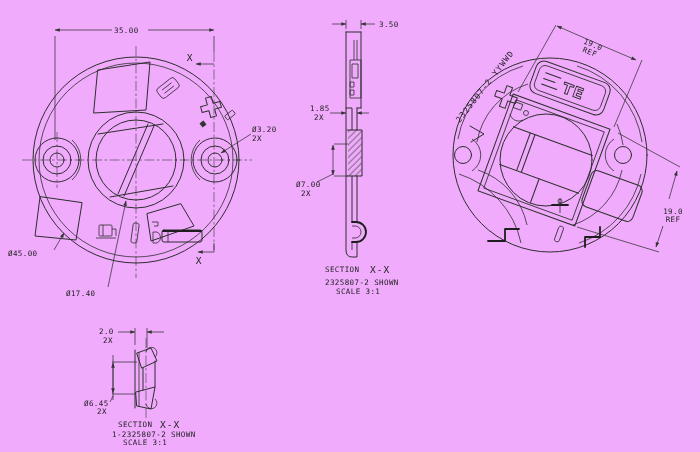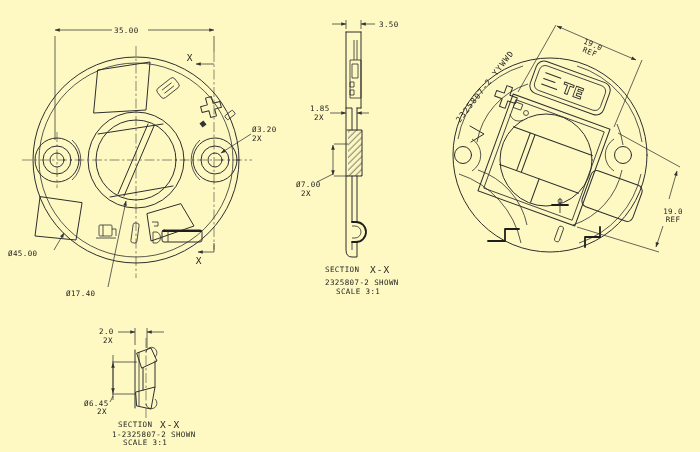--- a/index.html
+++ b/index.html
@@ -1,16 +1,16 @@
 <!DOCTYPE html>
 <html><head>
 <meta charset="utf-8">
 <style>
   html,body{margin:0;padding:0;background:#fff;}
-  .sheet{position:relative;width:700px;height:452px;background:#fef9c3;overflow:hidden;}
+  .sheet{position:relative;width:700px;height:452px;background:#f0abfc;overflow:hidden;}
   svg{display:block;}
   .ln{stroke:#2e2e2e;stroke-width:1;fill:none;stroke-linejoin:round;stroke-linecap:round;}
   .ln2{stroke:#2e2e2e;stroke-width:0.8;fill:none;stroke-linejoin:round;}
   .bd{stroke:#1e1e1e;stroke-width:1.8;fill:none;stroke-linejoin:round;stroke-linecap:round;}
   .cl{stroke:#3a3a3a;stroke-width:0.6;fill:none;stroke-dasharray:10 2.5 2.5 2.5;}
   .dim{stroke:#333;stroke-width:0.75;fill:none;}
   .t{font-family:"DejaVu Sans Mono",monospace;fill:#1e1e1e;font-size:7.5px;letter-spacing:0.4px;}
   .tx{font-family:"DejaVu Sans Mono",monospace;fill:#1e1e1e;font-size:9.5px;letter-spacing:1px;}
   .tm{font-family:"DejaVu Sans Mono",monospace;fill:#1e1e1e;font-size:8px;letter-spacing:1.1px;}
   .logo{font-family:"DejaVu Sans",sans-serif;font-weight:bold;font-size:15px;fill:none;stroke:#2e2e2e;stroke-width:0.9;letter-spacing:1px;}

